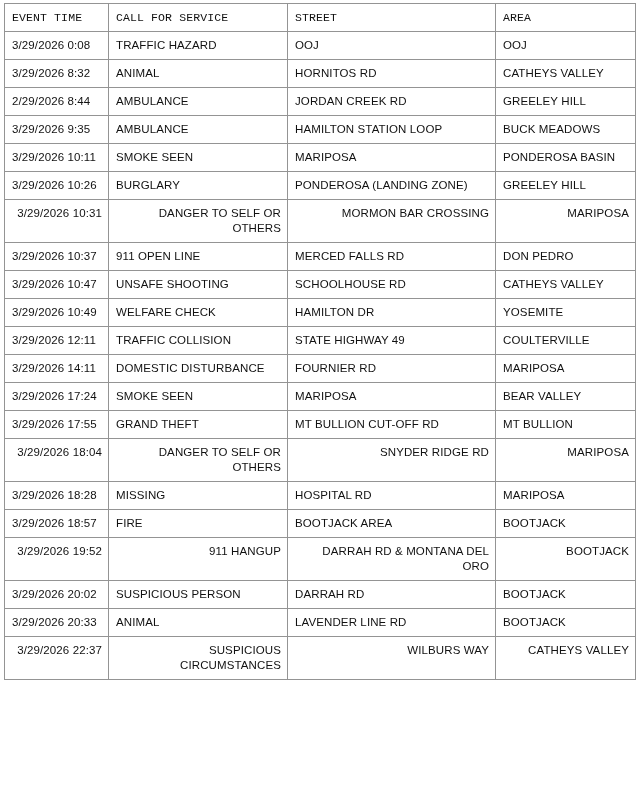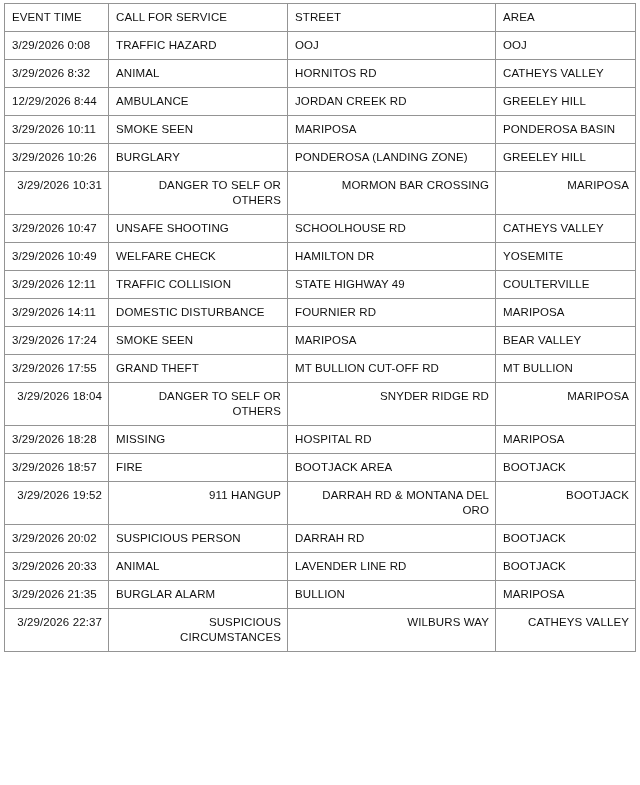--- a/index.html
+++ b/index.html
@@ -42,20 +42,21 @@
     vertical-align: top;
     color: #111111;
     letter-spacing: 0.01em;
     word-wrap: break-word;
     overflow-wrap: break-word;
     height: 16px;
     box-sizing: border-box;
   }
   table.log th {
     height: 17px;
+    font-family: Liberation Mono, monospace;
   }
   table.log tr.two-line td {
     height: 35px;
     text-align: right;
   }
 </style>
 </head>
 <body>
 
 <div id="sheet">
@@ -81,44 +82,56 @@
           <td>OOJ</td>
           <td>OOJ</td>
         </tr>
         <tr>
           <td>3/29/2026 8:32</td>
           <td>ANIMAL</td>
           <td>HORNITOS RD</td>
           <td>CATHEYS VALLEY</td>
         </tr>
         <tr>
-          <td>12/29/2026 8:44</td>
+          <td>2/29/2026 8:44</td>
           <td>AMBULANCE</td>
           <td>JORDAN CREEK RD</td>
           <td>GREELEY HILL</td>
+        </tr>
+        <tr>
+          <td>3/29/2026 9:35</td>
+          <td>AMBULANCE</td>
+          <td>HAMILTON STATION LOOP</td>
+          <td>BUCK MEADOWS</td>
         </tr>
         <tr>
           <td>3/29/2026 10:11</td>
           <td>SMOKE SEEN</td>
           <td>MARIPOSA</td>
           <td>PONDEROSA BASIN</td>
         </tr>
         <tr>
           <td>3/29/2026 10:26</td>
           <td>BURGLARY</td>
           <td>PONDEROSA (LANDING ZONE)</td>
           <td>GREELEY HILL</td>
         </tr>
         <tr class="two-line">
           <td>3/29/2026 10:31</td>
           <td>DANGER TO SELF OR OTHERS</td>
           <td>MORMON BAR CROSSING</td>
           <td>MARIPOSA</td>
         </tr>
         <tr>
+          <td>3/29/2026 10:37</td>
+          <td>911 OPEN LINE</td>
+          <td>MERCED FALLS RD</td>
+          <td>DON PEDRO</td>
+        </tr>
+        <tr>
           <td>3/29/2026 10:47</td>
           <td>UNSAFE SHOOTING</td>
           <td>SCHOOLHOUSE RD</td>
           <td>CATHEYS VALLEY</td>
         </tr>
         <tr>
           <td>3/29/2026 10:49</td>
           <td>WELFARE CHECK</td>
           <td>HAMILTON DR</td>
           <td>YOSEMITE</td>
@@ -175,26 +188,20 @@
           <td>3/29/2026 20:02</td>
           <td>SUSPICIOUS PERSON</td>
           <td>DARRAH RD</td>
           <td>BOOTJACK</td>
         </tr>
         <tr>
           <td>3/29/2026 20:33</td>
           <td>ANIMAL</td>
           <td>LAVENDER LINE RD</td>
           <td>BOOTJACK</td>
-        </tr>
-        <tr>
-          <td>3/29/2026 21:35</td>
-          <td>BURGLAR ALARM</td>
-          <td>BULLION</td>
-          <td>MARIPOSA</td>
         </tr>
         <tr class="two-line">
           <td>3/29/2026 22:37</td>
           <td>SUSPICIOUS CIRCUMSTANCES</td>
           <td>WILBURS WAY</td>
           <td>CATHEYS VALLEY</td>
         </tr>
       </tbody>
   </table>
 </div>

